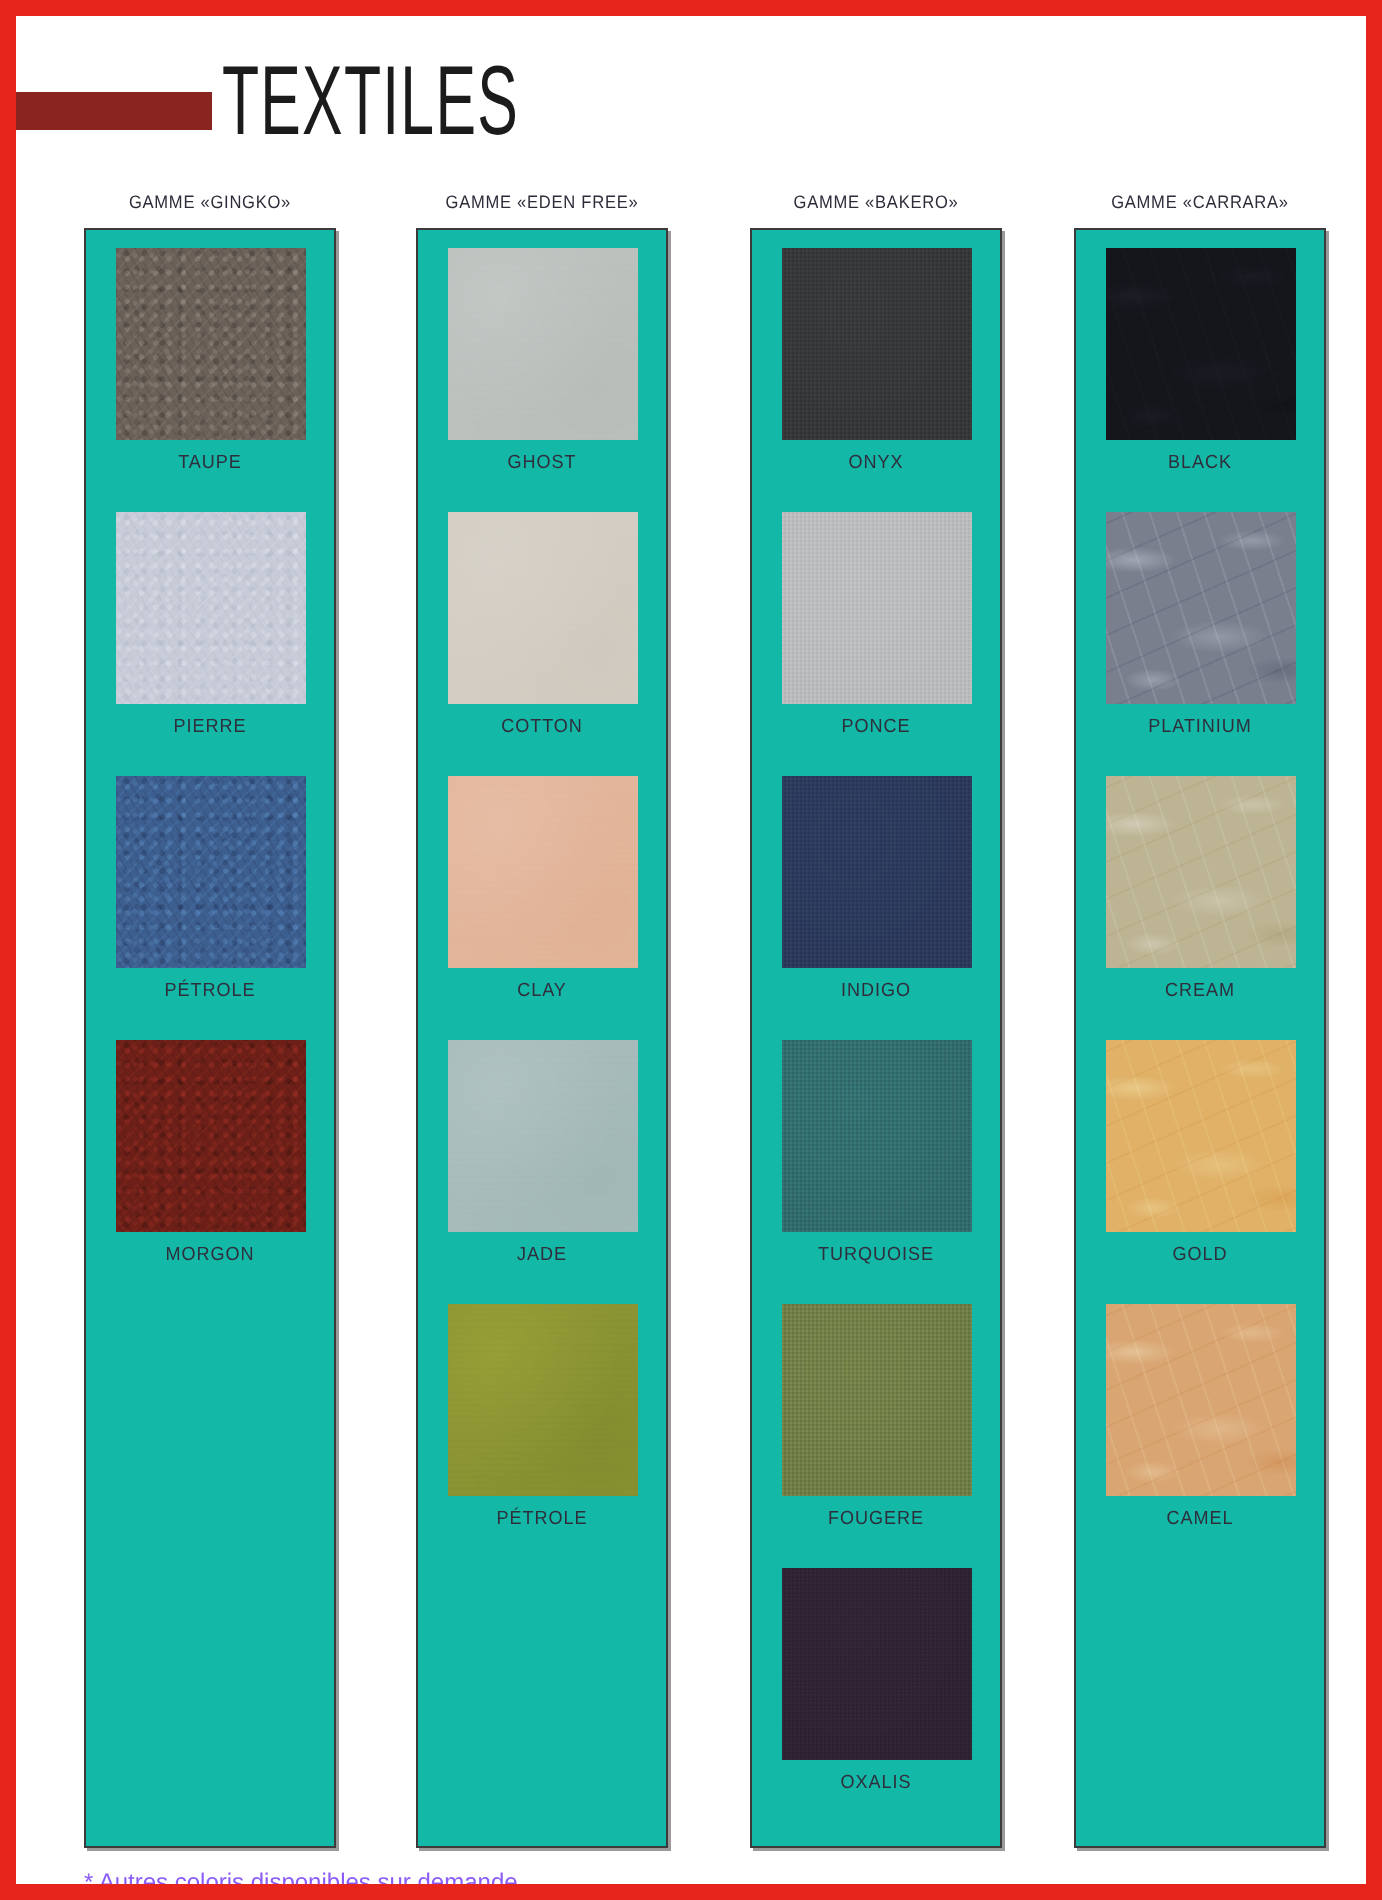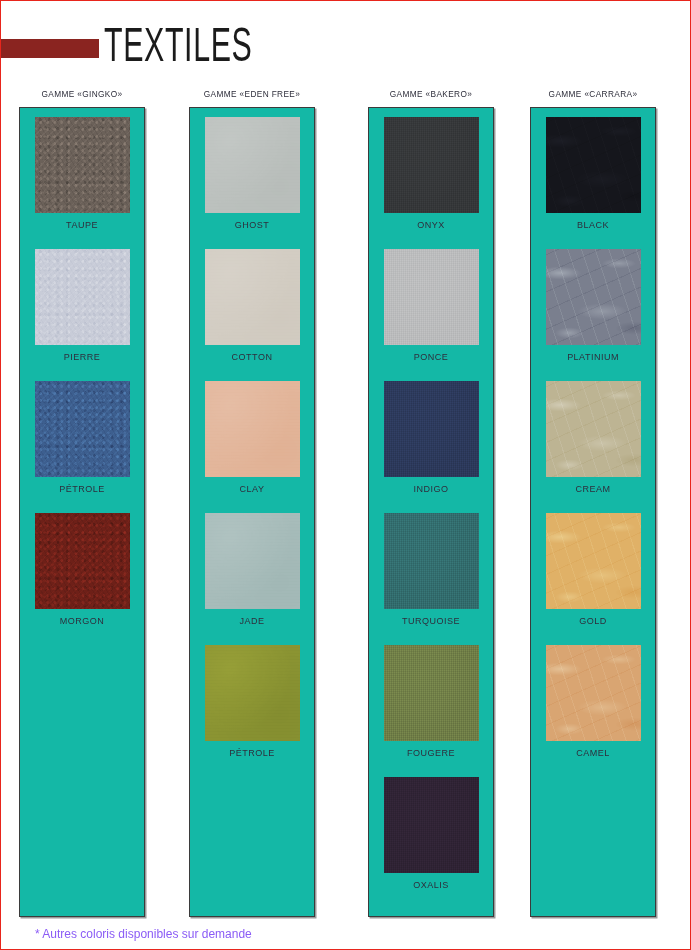--- a/index.html
+++ b/index.html
@@ -9,21 +9,21 @@
     background: #ffffff;
   }
   body {
     font-family: "Liberation Sans", sans-serif;
   }
   #page {
     position: relative;
     width: 691px;
     height: 950px;
     background: #ffffff;
-    border: 1px solid #f97316;
+    border: 8px solid #f97316;
     box-sizing: border-box;
     overflow: hidden;
   }
 
   
   #header {
     position: absolute;
     left: 0;
     top: 18px;
     width: 691px;
@@ -58,22 +58,22 @@
     left: 0;
     top: 88px;
     width: 691px;
     height: 836px;
   }
   .range-col {
     position: absolute;
     top: 0;
     width: 126px;
   }
-  .range-col.c0 { left: 18px;  }
-  .range-col.c1 { left: 188px; }
+  .range-col.c0 { left: 34px;  }
+  .range-col.c1 { left: 200px; }
   .range-col.c2 { left: 367px; }
   .range-col.c3 { left: 529px; }
 
   .range-title {
     height: 18px;
     text-align: center;
     font-family: "Liberation Sans", sans-serif;
     font-size: 9px;
     letter-spacing: 0.4px;
     color: #2d2d3a;

